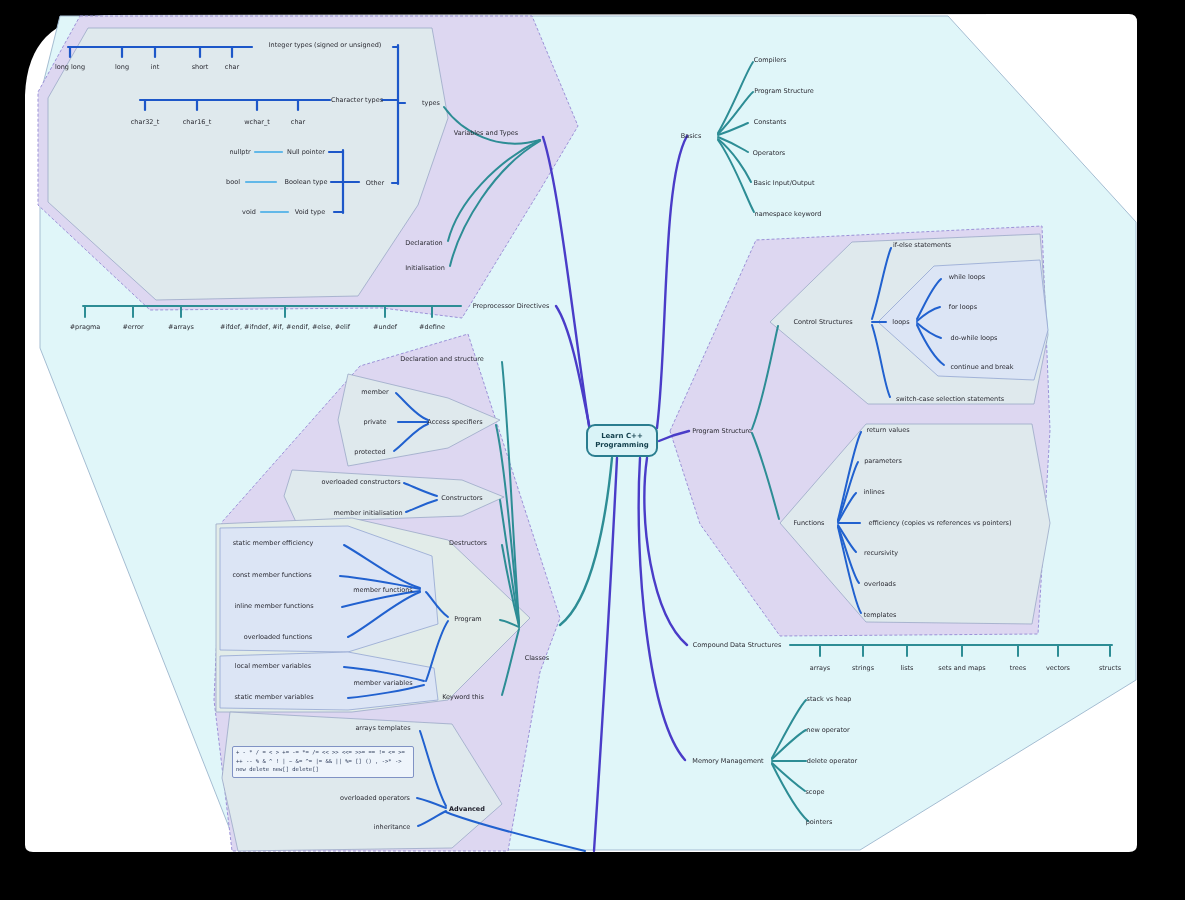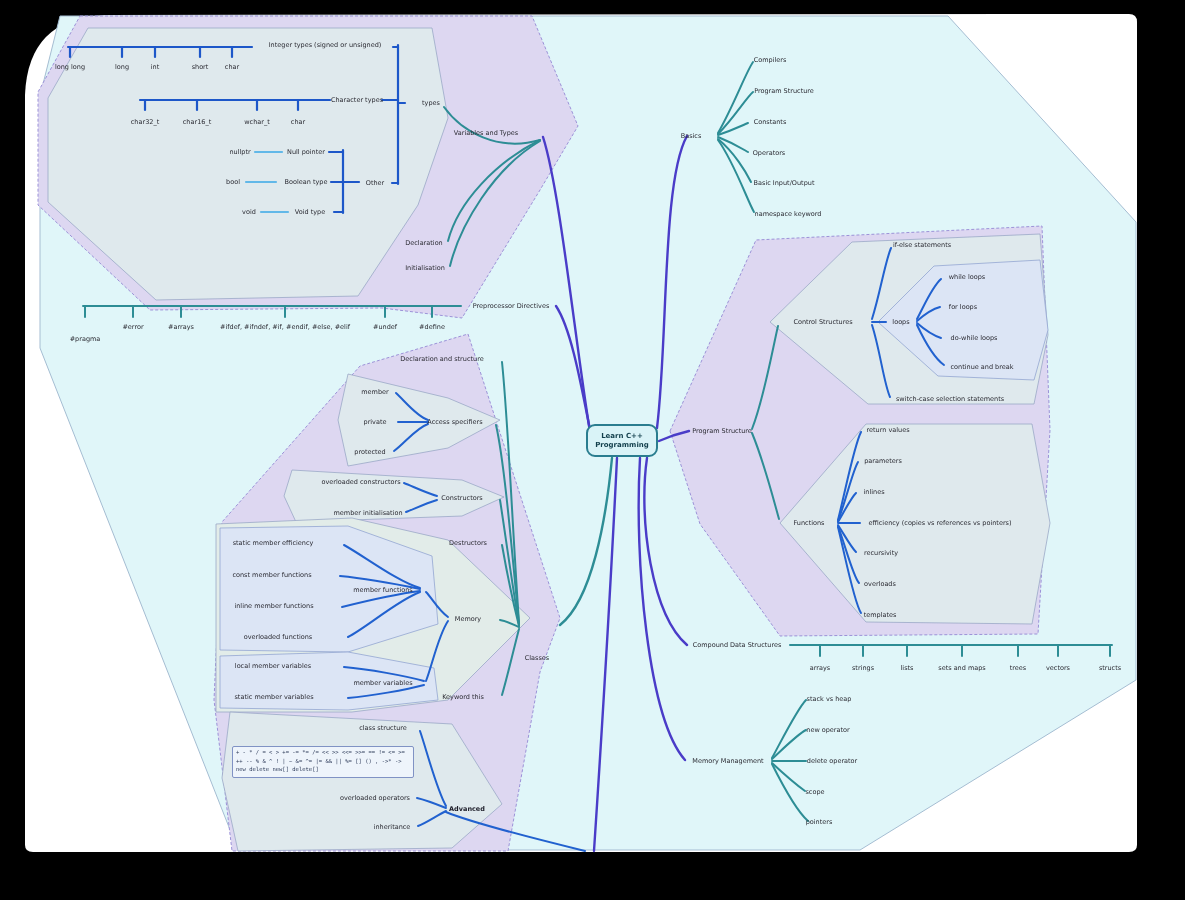--- a/index.html
+++ b/index.html
@@ -184,21 +184,21 @@
 <div class="lbl" style="left:306px;top:182px">Boolean type</div>
 <div class="lbl" style="left:249px;top:212px">void</div>
 <div class="lbl" style="left:310px;top:212px">Void type</div>
 <div class="lbl" style="left:375px;top:183px">Other</div>
 <div class="lbl" style="left:431px;top:103px">types</div>
 <div class="lbl" style="left:486px;top:133px">Variables and Types</div>
 <div class="lbl" style="left:424px;top:243px">Declaration</div>
 <div class="lbl" style="left:425px;top:268px">Initialisation</div>
 
 <div class="lbl" style="left:511px;top:306px">Preprocessor Directives</div>
-<div class="lbl" style="left:85px;top:339px">#pragma</div>
+<div class="lbl" style="left:85px;top:327px">#pragma</div>
 <div class="lbl" style="left:133px;top:327px">#error</div>
 <div class="lbl" style="left:181px;top:327px">#arrays</div>
 <div class="lbl" style="left:285px;top:327px">#ifdef, #ifndef, #if, #endif, #else, #elif</div>
 <div class="lbl" style="left:385px;top:327px">#undef</div>
 <div class="lbl" style="left:432px;top:327px">#define</div>
 
 <div class="lbl" style="left:537px;top:658px">Classes</div>
 <div class="lbl" style="left:442px;top:359px">Declaration and structure</div>
 <div class="lbl" style="left:375px;top:392px">member</div>
 <div class="lbl" style="left:375px;top:422px">private</div>
@@ -209,25 +209,25 @@
 <div class="lbl" style="left:462px;top:498px">Constructors</div>
 <div class="lbl" style="left:468px;top:543px">Destructors</div>
 <div class="lbl" style="left:273px;top:543px">static member efficiency</div>
 <div class="lbl" style="left:272px;top:575px">const member functions</div>
 <div class="lbl" style="left:274px;top:606px">inline member functions</div>
 <div class="lbl" style="left:278px;top:637px">overloaded functions</div>
 <div class="lbl" style="left:383px;top:590px">member functions</div>
 <div class="lbl" style="left:273px;top:666px">local member variables</div>
 <div class="lbl" style="left:274px;top:697px">static member variables</div>
 <div class="lbl" style="left:383px;top:683px">member variables</div>
-<div class="lbl" style="left:468px;top:619px">Memory</div>
+<div class="lbl" style="left:468px;top:619px">Program</div>
 <div class="lbl" style="left:463px;top:697px">Keyword this</div>
 
 <div class="lbl bold" style="left:467px;top:809px">Advanced</div>
-<div class="lbl" style="left:383px;top:728px">class structure</div>
+<div class="lbl" style="left:383px;top:728px">arrays templates</div>
 <div class="codebox">+ - * / = &lt; &gt; += -= *= /= &lt;&lt; &gt;&gt; &lt;&lt;= &gt;&gt;= == != &lt;= &gt;= ++ -- % &amp; ^ ! | ~ &amp;= ^= |= &amp;&amp; || %= [] () , -&gt;* -&gt; new delete new[] delete[]</div>
 <div class="lbl" style="left:375px;top:798px">overloaded operators</div>
 <div class="lbl" style="left:392px;top:827px">inheritance</div>
 
 <div class="lbl" style="left:691px;top:136px">Basics</div>
 <div class="lbl" style="left:770px;top:60px">Compilers</div>
 <div class="lbl" style="left:784px;top:91px">Program Structure</div>
 <div class="lbl" style="left:770px;top:122px">Constants</div>
 <div class="lbl" style="left:769px;top:153px">Operators</div>
 <div class="lbl" style="left:784px;top:183px">Basic Input/Output</div>

